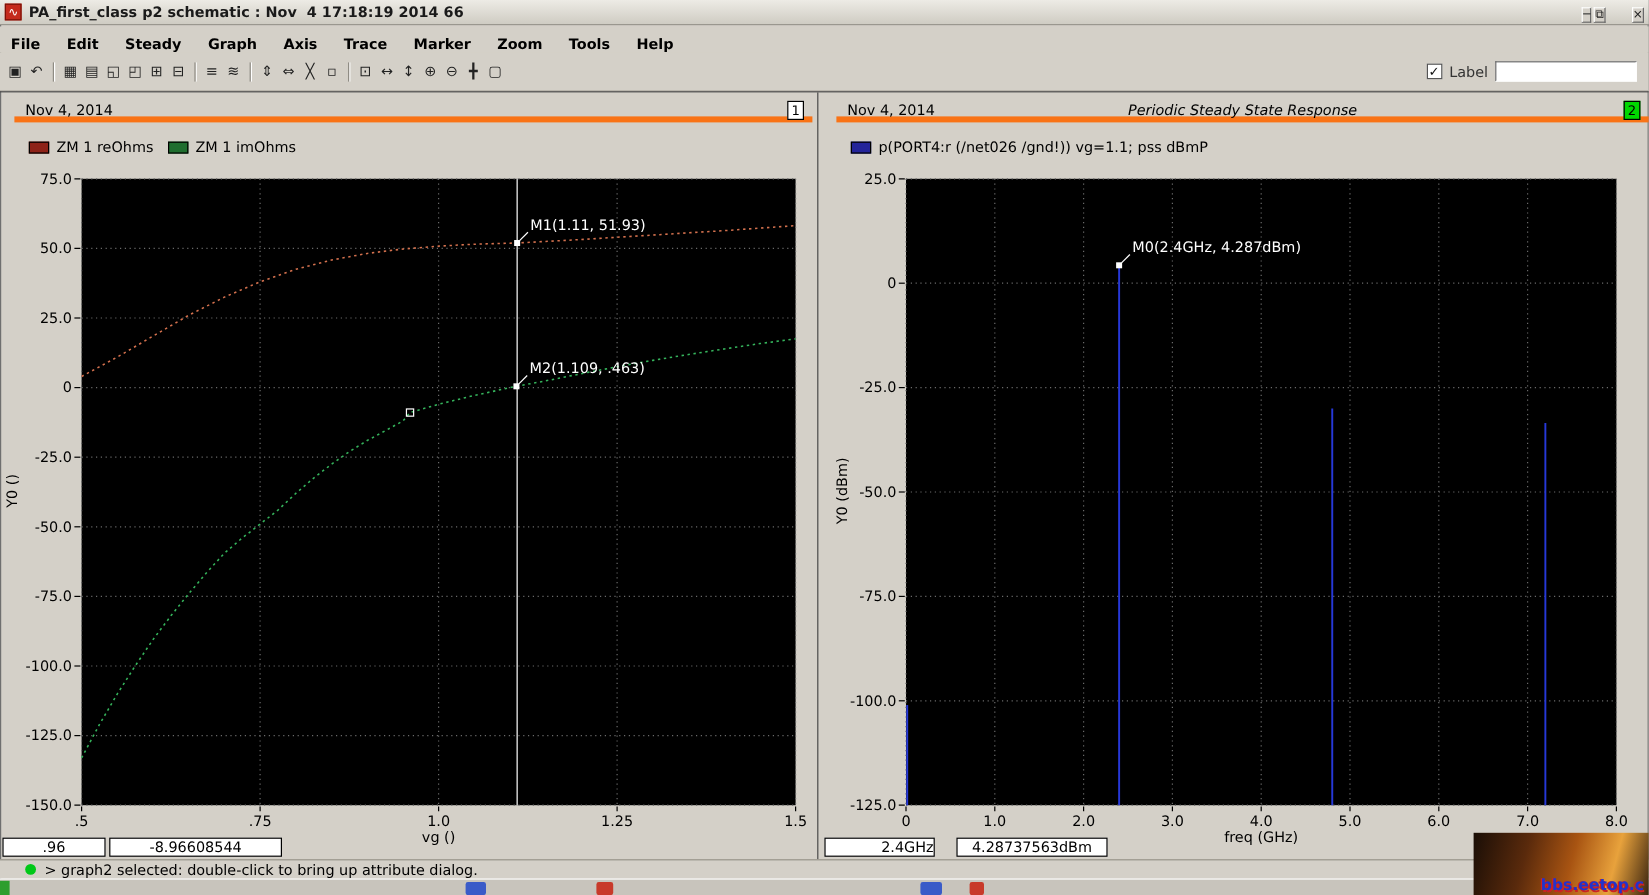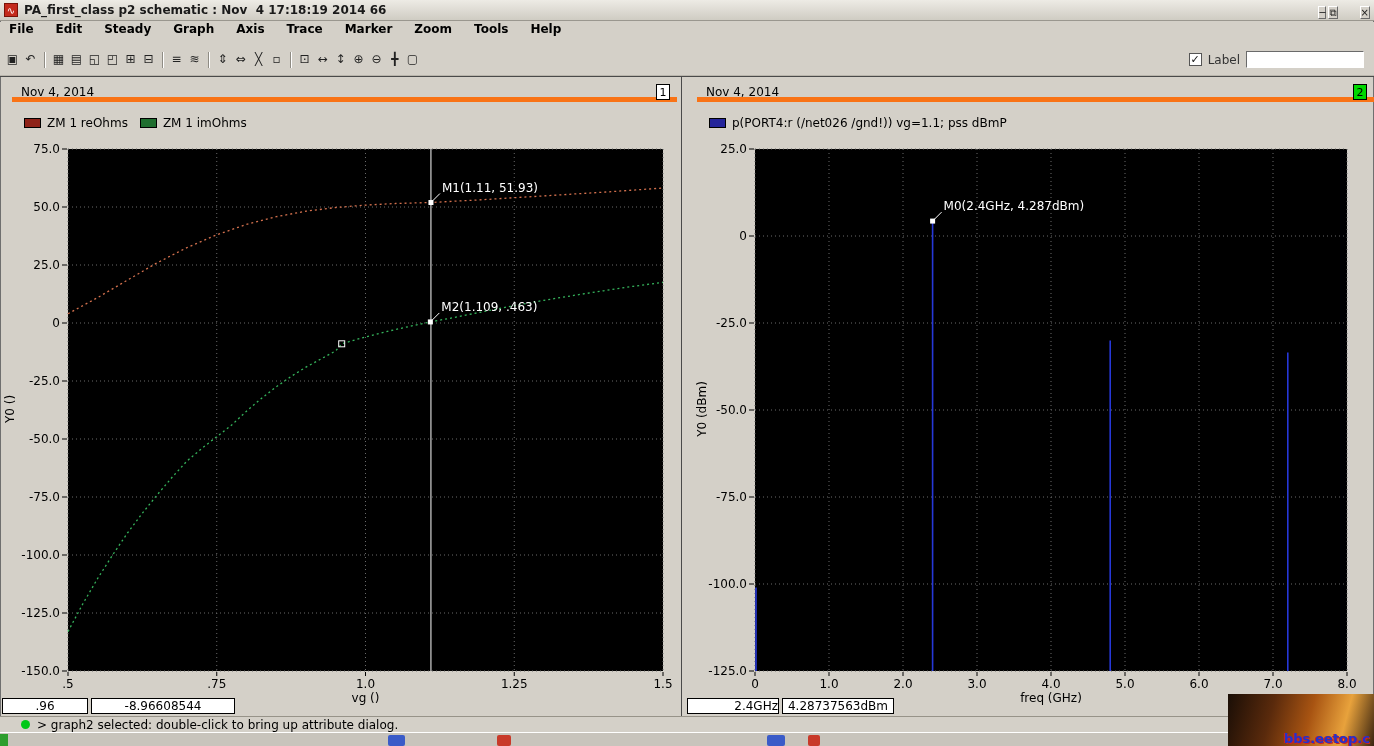--- a/index.html
+++ b/index.html
@@ -8,21 +8,21 @@
 .screen{position:absolute;inset:0;background:#d4d0c8;outline:1px solid #6f6f6f;outline-offset:-1px}
 
 
 .titlebar{position:absolute;top:0;left:0;right:0;height:21px;background:linear-gradient(#edebe5,#cfccc3);display:flex;align-items:center;padding:0 4px;border-bottom:1px solid #9a978f}
 .app-icon{width:14px;height:14px;background:#c42a1c;color:#fff;font-size:10px;line-height:13px;text-align:center;margin-right:6px;border:1px solid #7a1208;flex:none}
 .title-text{font-size:12px;font-weight:bold;color:#1a1a1a;flex:1;white-space:pre}
 .winbtn{width:19px;height:16px;font-size:10px;line-height:14px;text-align:center;background:#d4d0c8;border:1px solid;border-color:#fff #6a6a6a #6a6a6a #fff;margin-left:2px;color:#222}
 .winbtn.gap{margin-left:22px}
 
 
-.menubar{position:absolute;top:22px;left:0;right:0;height:22px;display:flex;align-items:flex-start;padding-left:9px;gap:22px;background:#d4d0c8}
+.menubar{position:absolute;top:22px;left:0;right:0;height:22px;display:flex;align-items:flex-end;padding-left:9px;gap:22px;background:#d4d0c8}
 .menu-item{font-size:12px;font-weight:bold;color:#000}
 
 
 .toolbar{position:absolute;top:44px;left:0;right:0;height:32px;display:flex;align-items:center;padding-left:4px;background:#d4d0c8;border-bottom:1px solid #b9b5ac}
 .tool-btn{width:17px;height:18px;font-size:12px;line-height:17px;text-align:center;color:#222;margin-right:1px}
 .tool-sep{width:2px;height:16px;border-left:1px solid #8f8c84;border-right:1px solid #fff;margin:0 4px}
 .toolbar-right{position:absolute;right:10px;top:7px;display:flex;align-items:center;gap:6px}
 .checkbox{width:13px;height:13px;background:#fff;border:1px solid #555;font-size:11px;line-height:11px;text-align:center;color:#111}
 .label-text{font-size:12px;color:#333}
 .label-input{width:118px;height:17px;border:1px solid;border-color:#6a6a6a #fff #fff #6a6a6a;background:#fff;font-size:12px;font-family:inherit}
@@ -206,20 +206,21 @@
         </svg>
       <div class="readouts" id="readouts0">
           <div class="readout" style="width: 86px;">.96</div>
           <div class="readout" style="width: 144px;">-8.96608544</div>
         </div>
     </div>
 
     <div class="panel panel2">
       <div class="gheader">
         <span class="gdate">Nov 4, 2014</span>
+        <span class="gtitle">Periodic Steady State Response</span>
         <span class="gnum">2</span>
       </div>
       <div class="legend" id="legend1">
           <span class="legend-entry">
             <span class="legend-swatch" style="background: rgb(36, 36, 154);"></span>
             <span>p(PORT4:r (/net026 /gnd!)) vg=1.1; pss dBmP</span>
           </span>
         </div>
       <div class="ylab">Y0 (dBm)</div>
       <svg class="plot" id="plot1" width="689" height="576">
@@ -280,21 +281,21 @@
             <line x1="247.6" y1="530" x2="247.6" y2="80.08124" stroke="#2638d8" stroke-width="1.6"></line>
             <line x1="425.2" y1="530" x2="425.2" y2="199.39999999999998" stroke="#2638d8" stroke-width="1.6"></line>
             <line x1="602.8000000000001" y1="530" x2="602.8000000000001" y2="211.58" stroke="#2638d8" stroke-width="1.6"></line>
           </g>
           <rect x="245.1" y="77.58124" width="5" height="5" fill="#fff"></rect>
           <line x1="249.6" y1="78.08124" x2="256.6" y2="71.08124" stroke="#fff"></line>
           <text x="258.6" y="69.08124" class="marker-label">M0(2.4GHz, 4.287dBm)</text>
         </svg>
       <div class="readouts" id="readouts1">
           <div class="readout" style="width: 92px; text-align: right;">2.4GHz</div>
-          <div class="readout" style="width: 112px;">4.28737563dBm</div>
+          <div class="readout" style="width: 126px; margin-left: 15px;">4.28737563dBm</div>
         </div>
     </div>
   </div>
 
   <div class="statusbar">
     <span class="status-dot"></span>
     <span>&gt; graph2 selected: double-click to bring up attribute dialog.</span>
   </div>
 
   <div class="taskbar">

